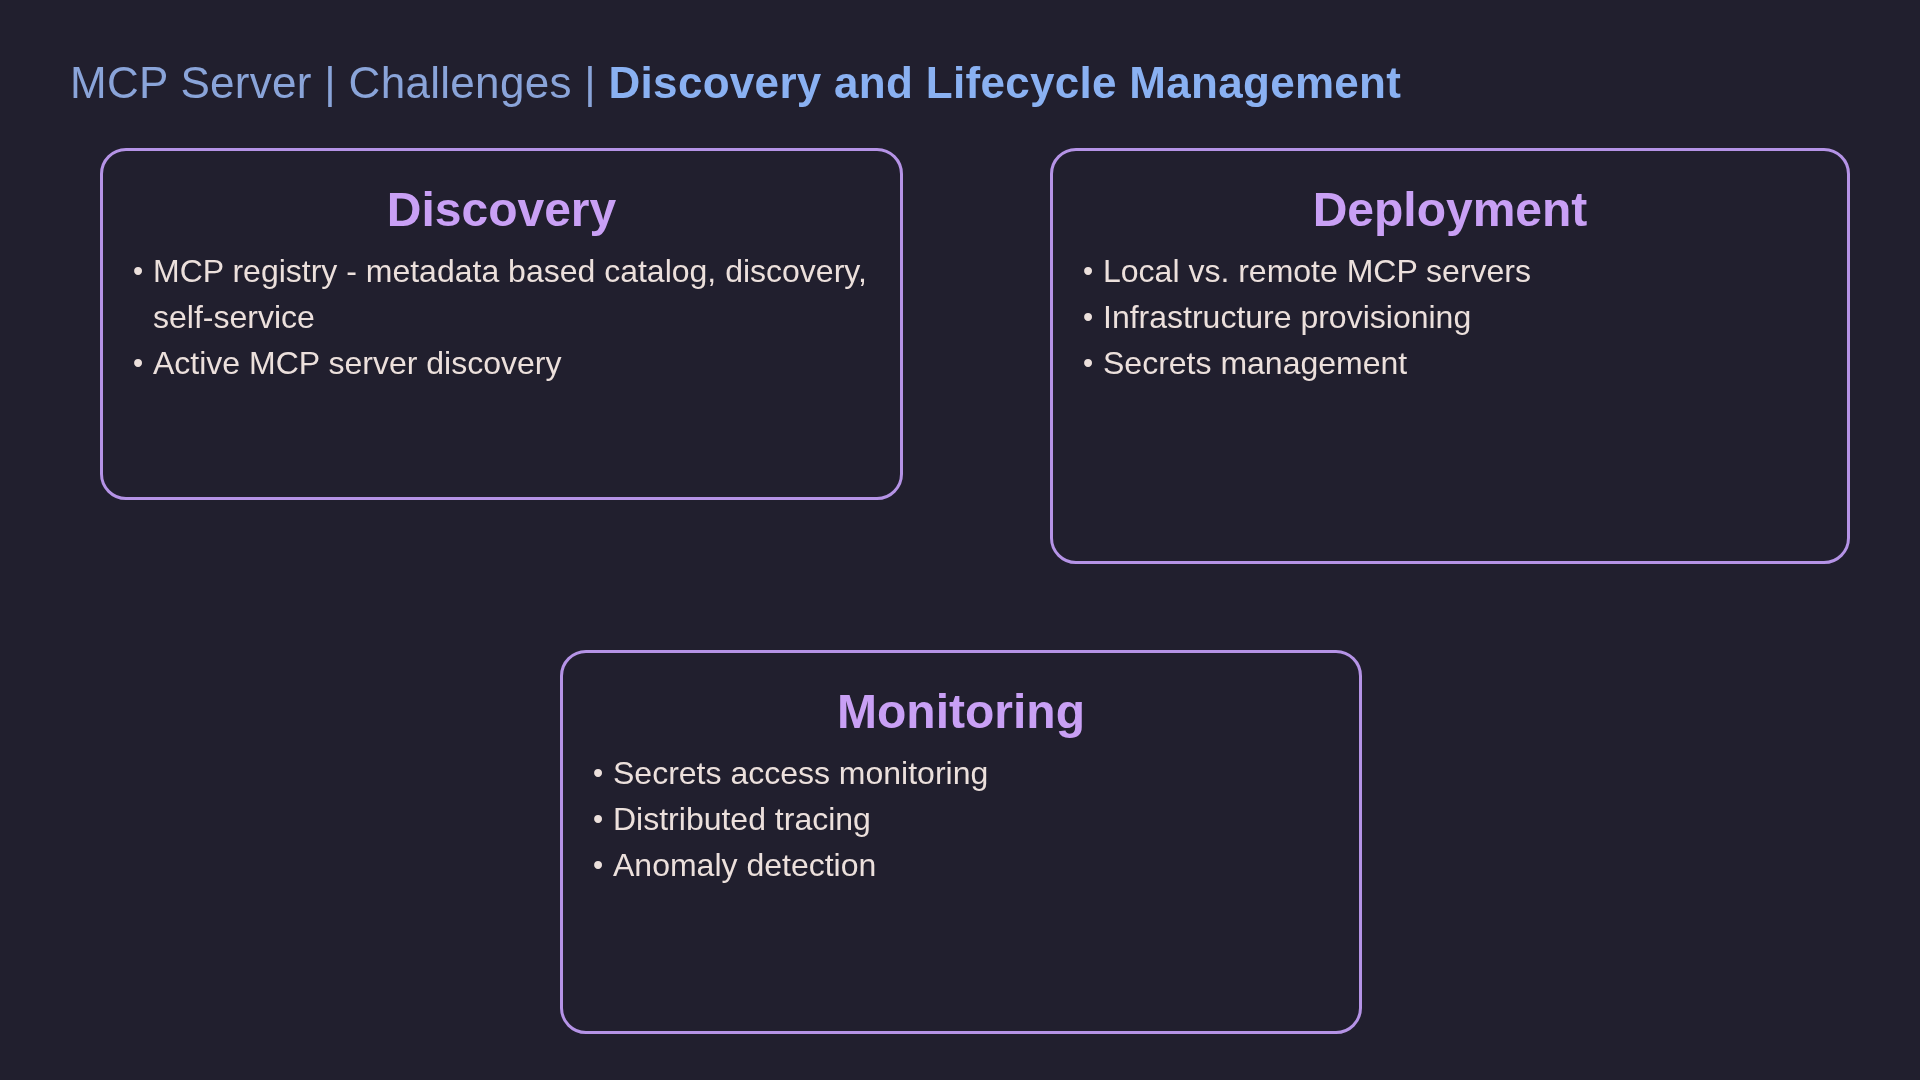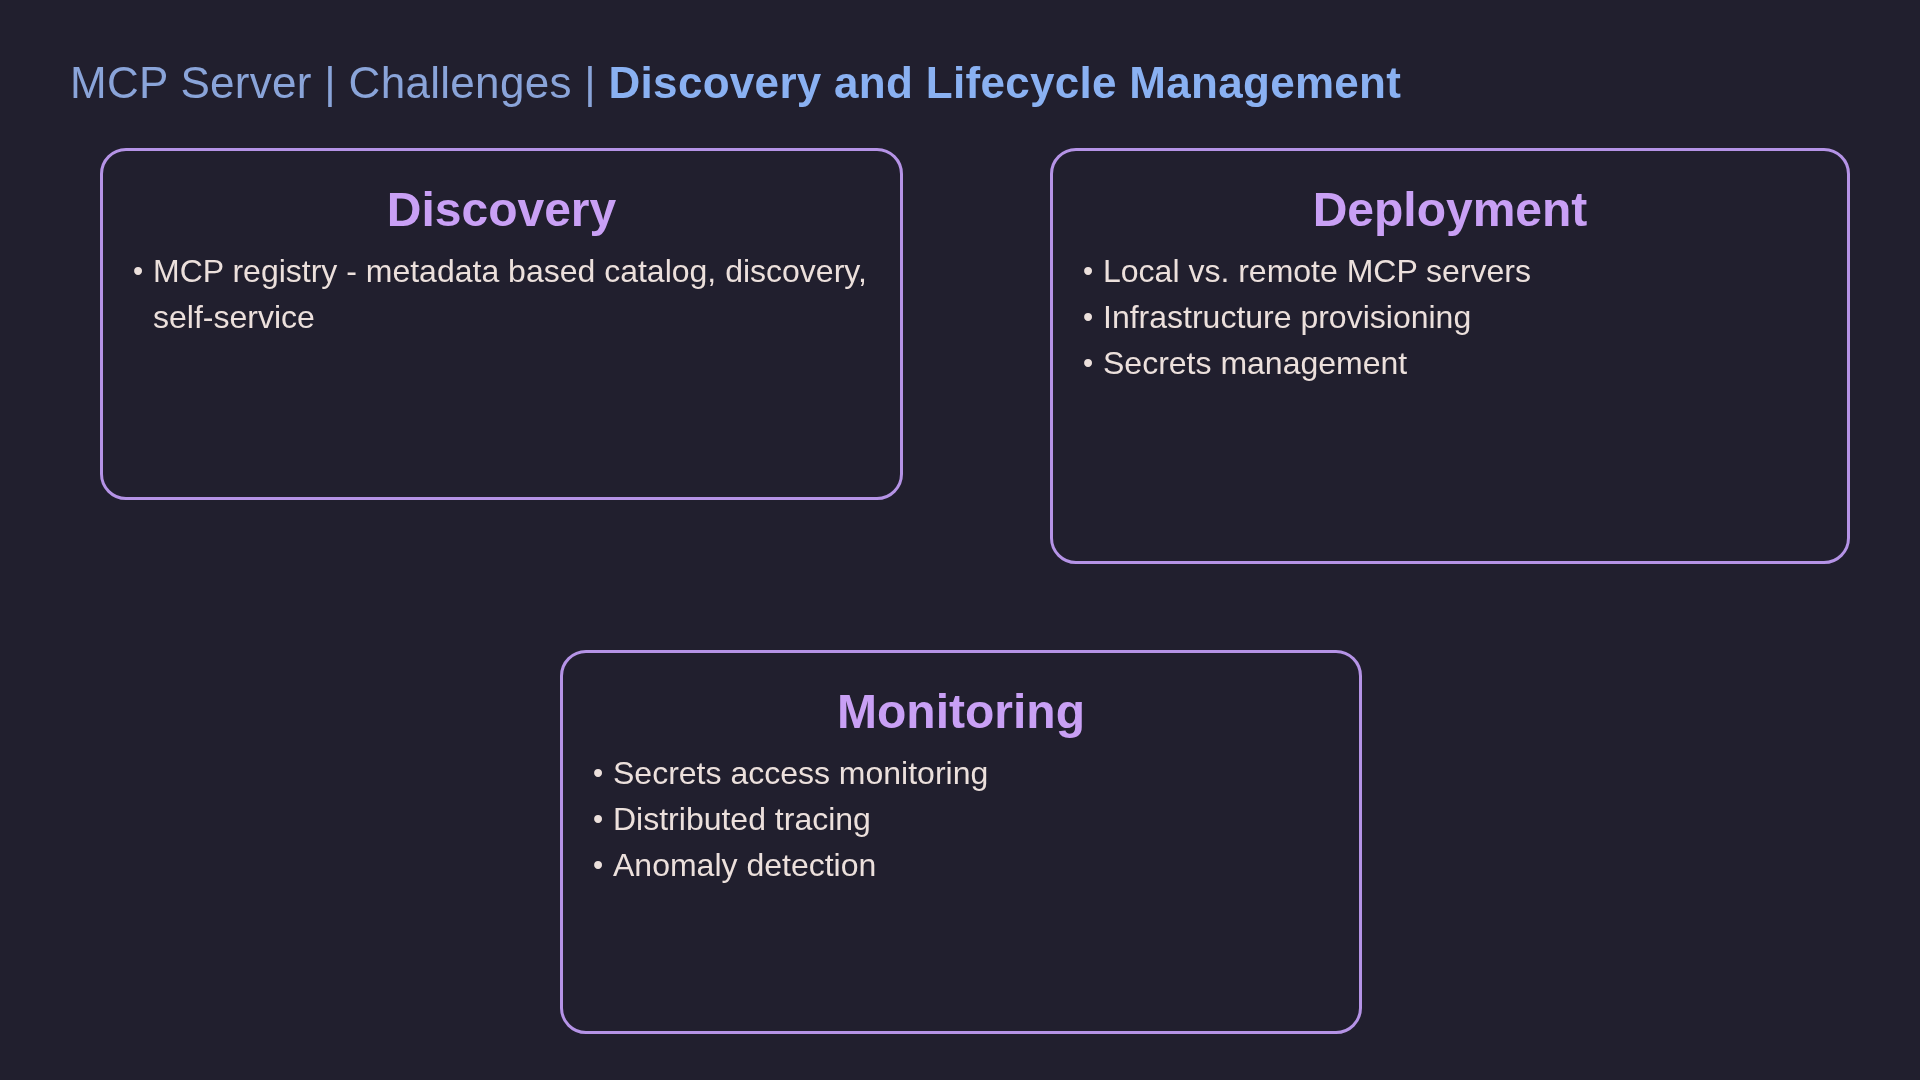--- a/index.html
+++ b/index.html
@@ -75,20 +75,21 @@
 <body>
 
 <div class="slide">
 
   <h1 class="slide-title"><span>MCP Server | Challenges | </span><span class="emphasis">Discovery and Lifecycle Management</span></h1>
 
   <section class="card card-discovery">
     <h2 class="card-title">Discovery</h2>
     <ul class="bullet-list">
       <li class="bullet-item">MCP registry - metadata based catalog, discovery, self-service</li>
+      <li class="bullet-item">Active MCP server discovery</li>
     </ul>
   </section>
 
   <section class="card card-deployment">
     <h2 class="card-title">Deployment</h2>
     <ul class="bullet-list">
       <li class="bullet-item">Local vs. remote MCP servers</li>
       <li class="bullet-item">Infrastructure provisioning</li>
       <li class="bullet-item">Secrets management</li>
     </ul>

